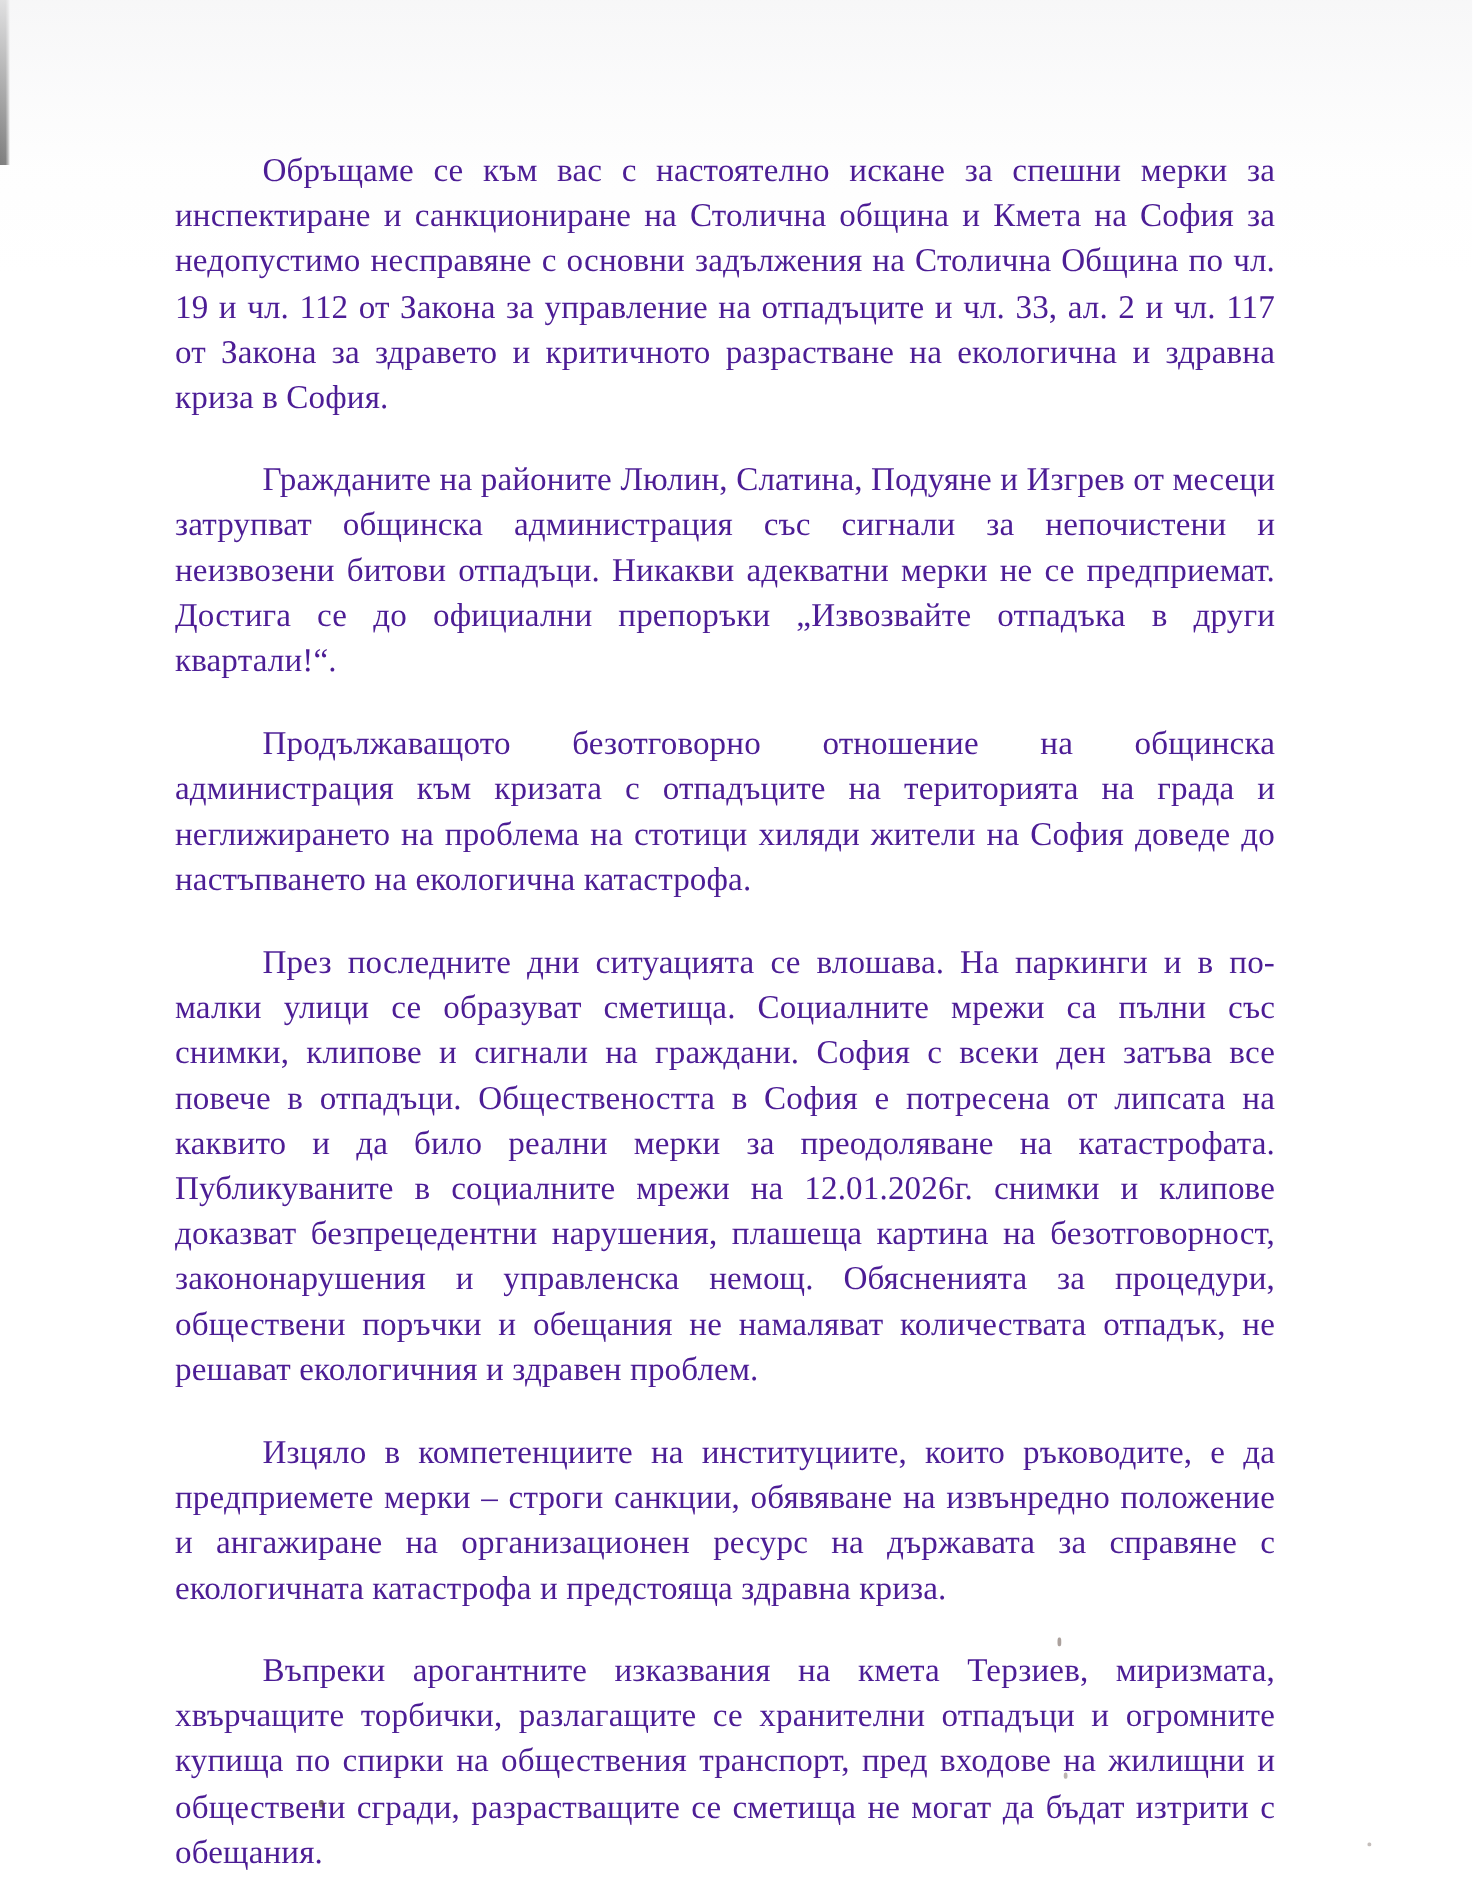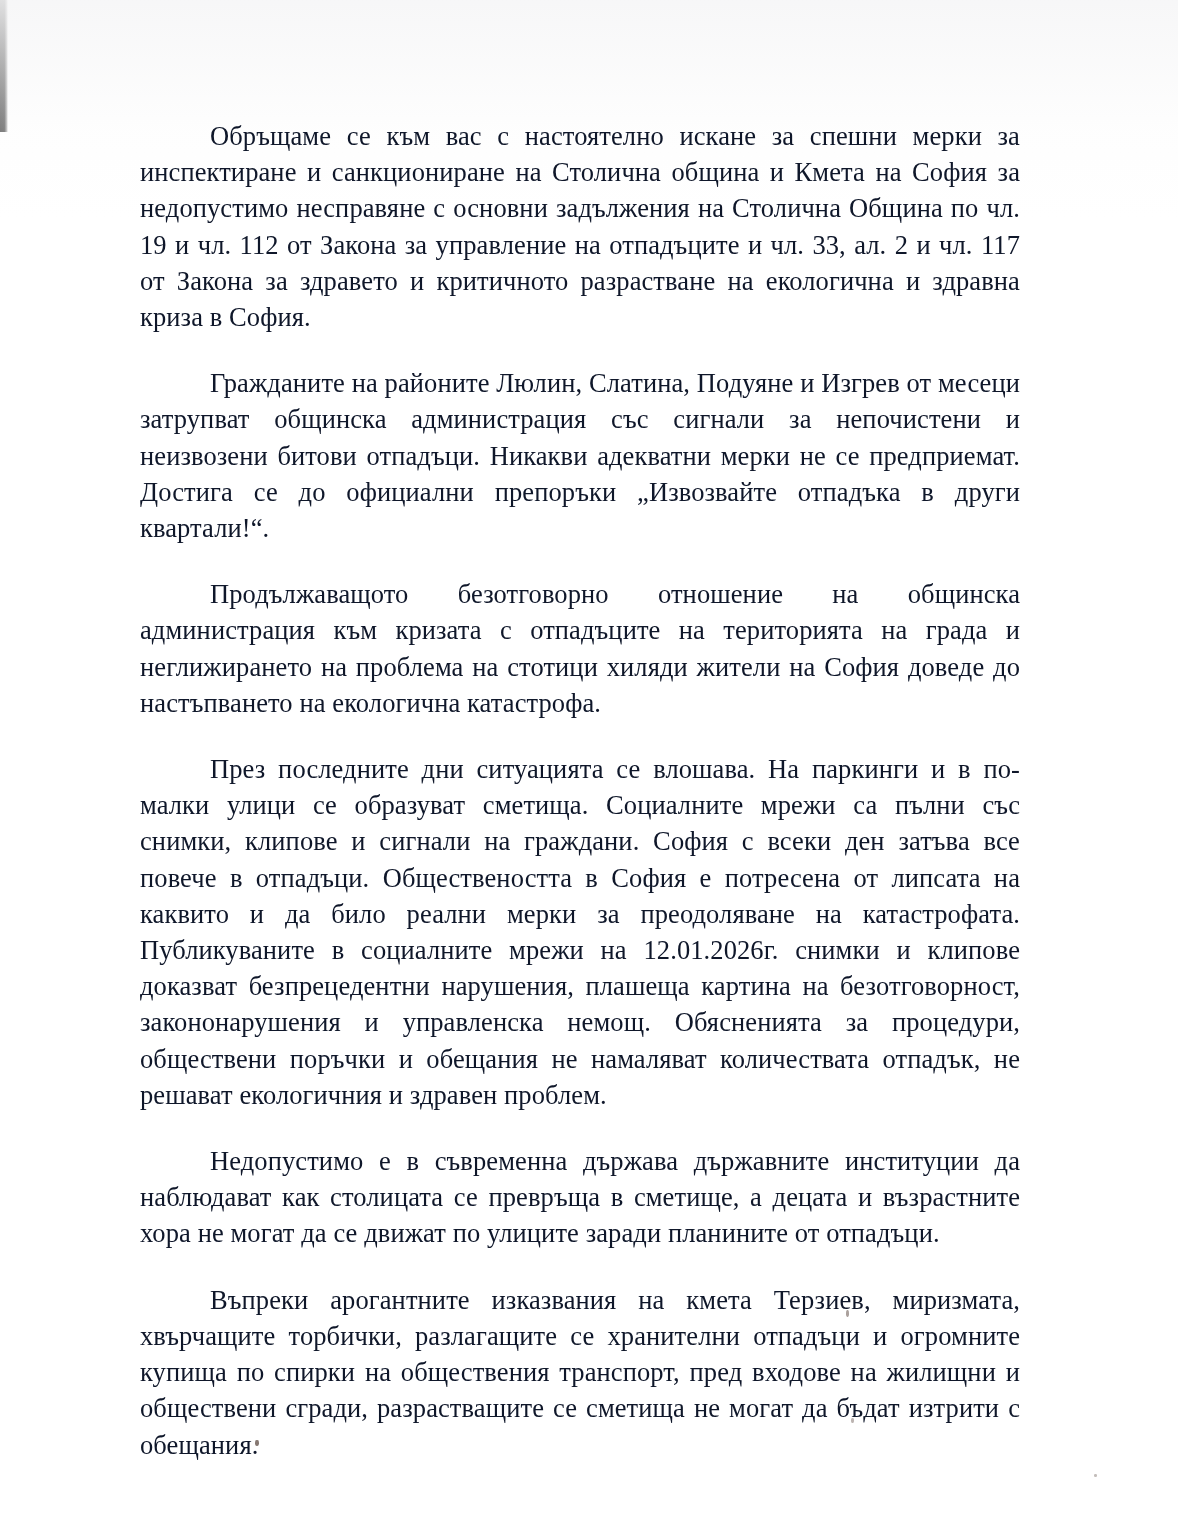--- a/index.html
+++ b/index.html
@@ -51,21 +51,21 @@
     position: absolute;
     left: 140px;
     top: 118px;
     width: 880px;
   }
 
   .para {
     font-family: "Liberation Serif", "DejaVu Serif", serif;
     font-size: 26.5px;
     line-height: 36.2px;
-    color: #0f172a;
+    color: #4c1d95;
     text-align: justify;
     text-justify: inter-word;
     text-indent: 70px;
     margin: 0 0 30px 0;
     letter-spacing: .1px;
     -webkit-font-smoothing: antialiased;
   }
 
   .para:last-child {
     margin-bottom: 0;
@@ -77,21 +77,21 @@
 <div class="page">
 
   <div class="scan-edge-left"></div>
   <div class="scan-tint"></div>
 
   <div class="doc-body">
     <p class="para">Обръщаме се към вас с настоятелно искане за спешни мерки за инспектиране и санкциониране на Столична община и Кмета на София за недопустимо несправяне с основни задължения на Столична Община по чл. 19 и чл. 112 от Закона за управление на отпадъците и чл. 33, ал. 2 и чл. 117 от Закона за здравето и критичното разрастване на екологична и здравна криза в София.</p>
     <p class="para">Гражданите на районите Люлин, Слатина, Подуяне и Изгрев от месеци затрупват общинска администрация със сигнали за непочистени и неизвозени битови отпадъци. Никакви адекватни мерки не се предприемат. Достига се до официални препоръки „Извозвайте отпадъка в други квартали!“.</p>
     <p class="para">Продължаващото безотговорно отношение на общинска администрация към кризата с отпадъците на територията на града и неглижирането на проблема на стотици хиляди жители на София доведе до настъпването на екологична катастрофа.</p>
     <p class="para">През последните дни ситуацията се влошава. На паркинги и в по-малки улици се образуват сметища. Социалните мрежи са пълни със снимки, клипове и сигнали на граждани. София с всеки ден затъва все повече в отпадъци. Обществеността в София е потресена от липсата на каквито и да било реални мерки за преодоляване на катастрофата. Публикуваните в социалните мрежи на 12.01.2026г. снимки и клипове доказват безпрецедентни нарушения, плашеща картина на безотговорност, закононарушения и управленска немощ. Обясненията за процедури, обществени поръчки и обещания не намаляват количествата отпадък, не решават екологичния и здравен проблем.</p>
-    <p class="para">Недопустимо е в съвременна държава държавните институции да наблюдават как столицата се превръща в сметище, а децата и възрастните хора не могат да се движат по улиците заради планините от отпадъци.</p>
+    <p class="para">Изцяло в компетенциите на институциите, които ръководите, е да предприемете мерки –  строги санкции, обявяване на извънредно положение и ангажиране на организационен ресурс на държавата за справяне с екологичната катастрофа и предстояща здравна криза.</p>
     <p class="para">Въпреки арогантните изказвания на кмета Терзиев, миризмата, хвърчащите торбички, разлагащите се хранителни отпадъци и огромните купища по спирки на обществения транспорт, пред входове на жилищни и обществени сгради, разрастващите се сметища не могат да бъдат изтрити с обещания.</p>
 
   </div>
 
   <div class="speck" style="left:255px; top:1440px; width:4px; height:6px;"></div>
   <div class="speck" style="left:846px; top:1310px; width:3px; height:7px; opacity:.5;"></div>
   <div class="speck" style="left:851px; top:1418px; width:3px; height:5px; opacity:.4;"></div>
   <div class="speck" style="left:1094px; top:1474px; width:3px; height:3px; opacity:.35;"></div>
 
 </div>

